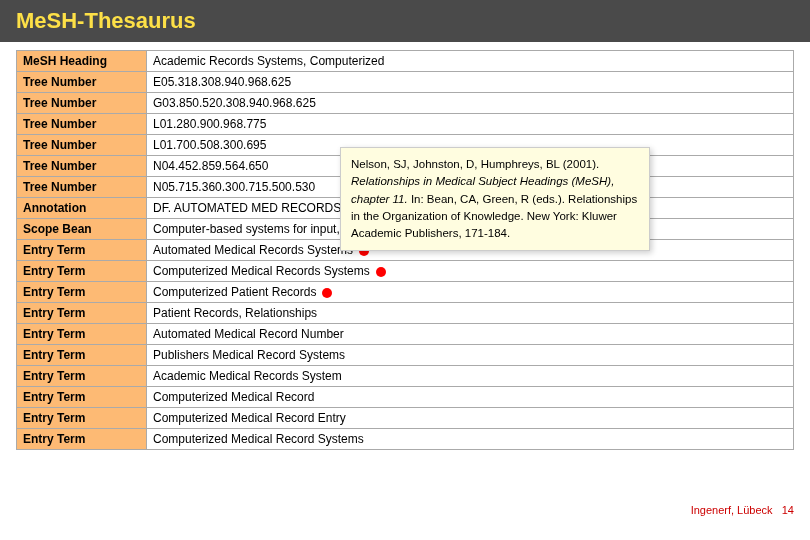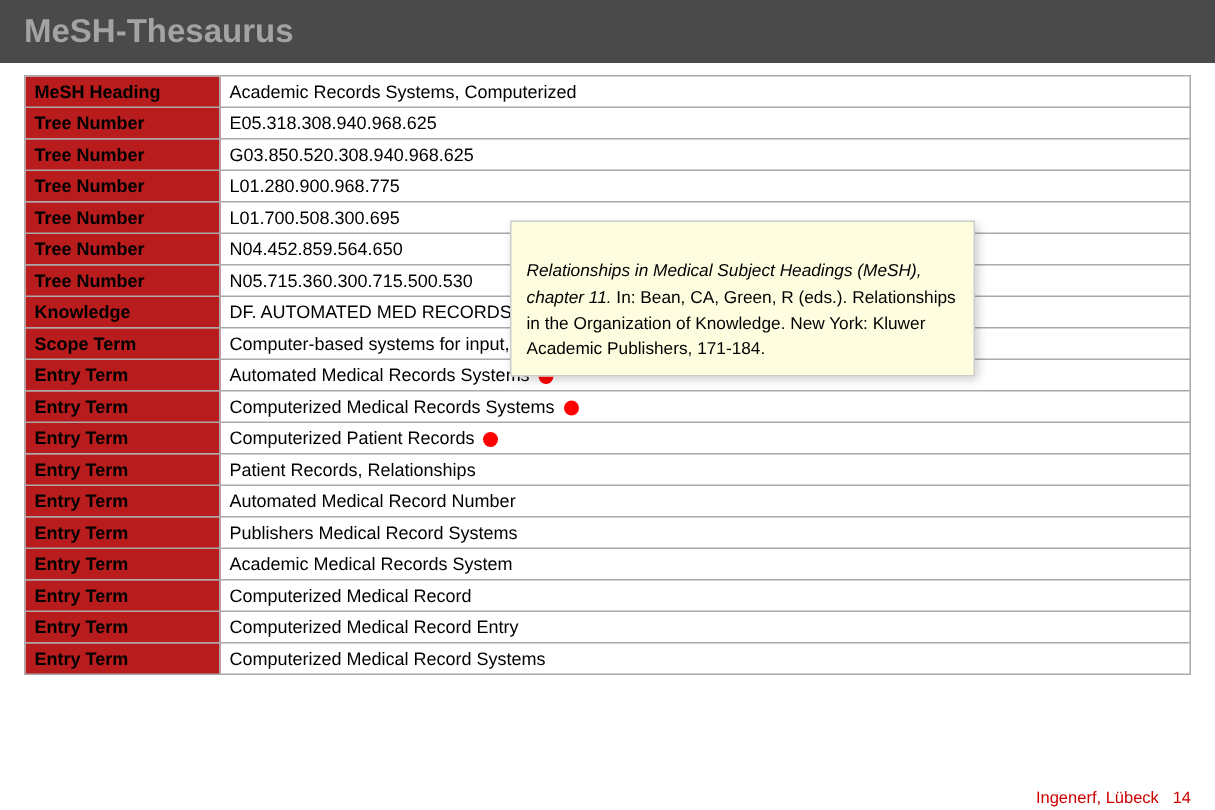--- a/index.html
+++ b/index.html
@@ -5,21 +5,21 @@
     * { margin: 0; padding: 0; box-sizing: border-box; }
     body {
       width: 810px;
       height: 540px;
       font-family: Arial, sans-serif;
       background: #fff;
       overflow: hidden;
     }
     .header {
       background: #4a4a4a;
-      color: #a3a3a3;
+      color: #fde047;
       padding: 8px 16px;
       font-size: 22px;
       font-weight: bold;
     }
 
     .content {
       padding: 8px 16px;
       position: relative;
     }
 
@@ -32,21 +32,21 @@
     td {
       border: 1px solid #aaa;
       padding: 3px 6px;
       vertical-align: top;
     }
 
     td:first-child {
       font-weight: bold;
       white-space: nowrap;
       width: 130px;
-      background: #b91c1c;
+      background: #fdba74;
     }
 
     .dot {
       display: inline-block;
       width: 10px;
       height: 10px;
       background: red;
       border-radius: 50%;
       margin-left: 6px;
       vertical-align: middle;
@@ -65,21 +65,21 @@
       z-index: 10;
       box-shadow: 2px 2px 6px rgba(0,0,0,0.2);
     }
 
     .tooltip em {
       font-style: italic;
     }
 
     .footer {
       position: absolute;
-      bottom: 2px;
+      bottom: 24px;
       right: 16px;
       font-size: 11px;
       color: #c00;
     }
   </style>
 </head>
 <body>
 
 <div class="header">
   <span>MeSH-Thesaurus</span>
@@ -110,25 +110,25 @@
         </tr>
         <tr>
           <td>Tree Number</td>
           <td>N04.452.859.564.650</td>
         </tr>
         <tr>
           <td>Tree Number</td>
           <td>N05.715.360.300.715.500.530</td>
         </tr>
         <tr>
-          <td>Knowledge</td>
+          <td>Annotation</td>
           <td>DF. AUTOMATED MED RECORDS</td>
         </tr>
         <tr>
-          <td>Scope Term</td>
+          <td>Scope Bean</td>
           <td>Computer-based systems for input, storage, display, retrieval,</td>
         </tr>
         <tr>
           <td>Entry Term</td>
           <td>Automated Medical Records Systems<span class="dot"></span></td>
         </tr>
         <tr>
           <td>Entry Term</td>
           <td>Computerized Medical Records Systems<span class="dot"></span></td>
         </tr>
@@ -161,20 +161,21 @@
           <td>Computerized Medical Record Entry</td>
         </tr>
         <tr>
           <td>Entry Term</td>
           <td>Computerized Medical Record Systems</td>
         </tr>
       </tbody>
   </table>
 
   <div class="tooltip">
+    <span>Nelson, SJ, Johnston, D, Humphreys, BL (2001).</span>
     <br>
     <em>Relationships in Medical Subject Headings (MeSH), chapter 11.</em>
     <span> In: Bean, CA, Green, R (eds.). Relationships in the Organization of Knowledge. New York: Kluwer Academic Publishers, 171-184.</span>
   </div>
 </div>
 
 <div class="footer">
   <span>Ingenerf, Lübeck</span>&nbsp;&nbsp;
   <span>14</span>
 </div>

